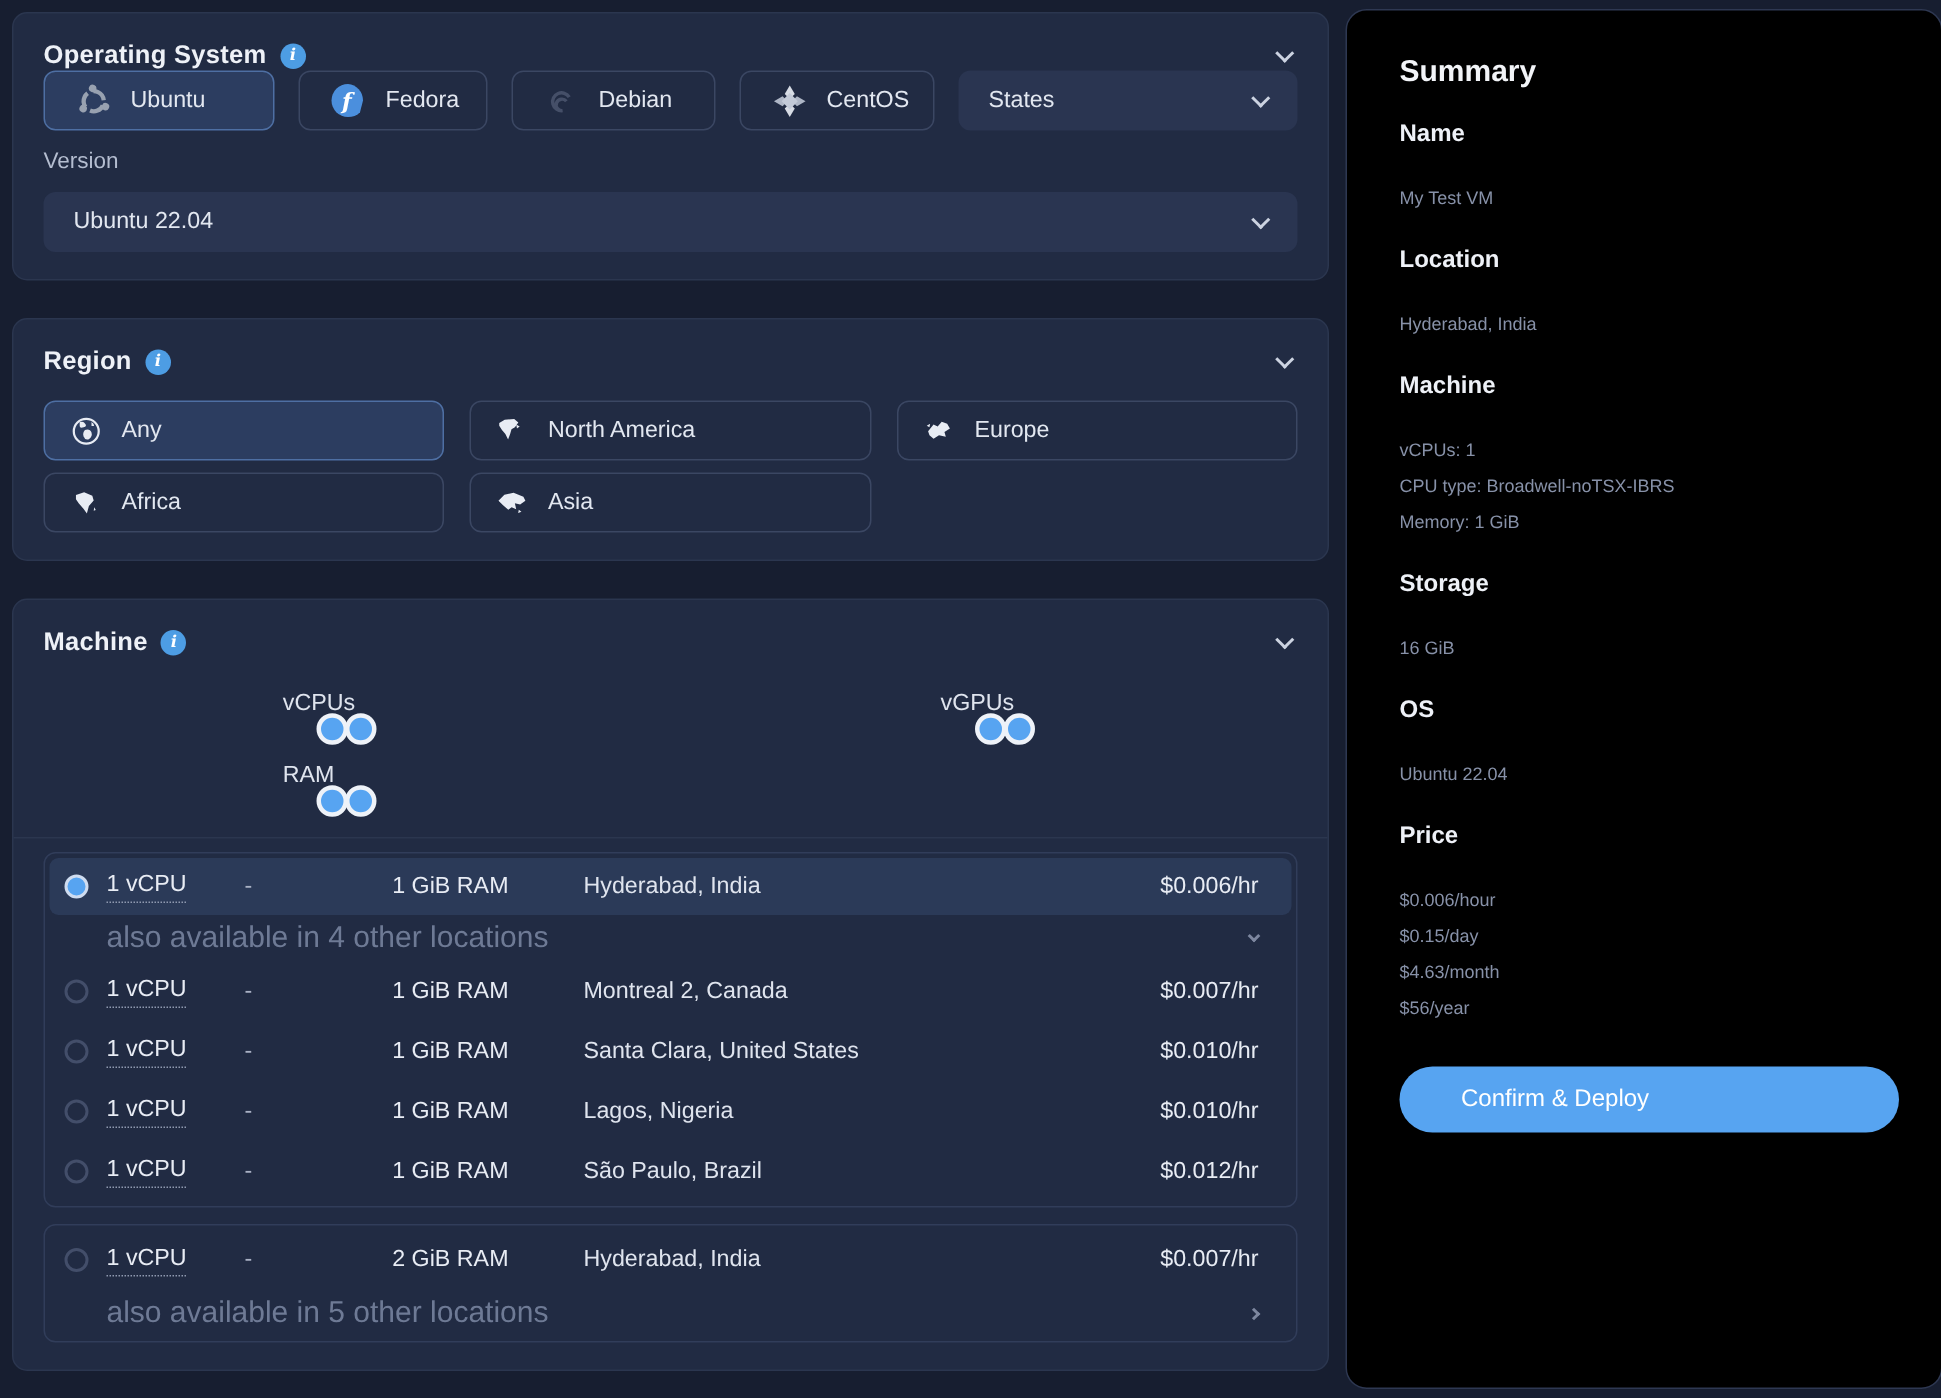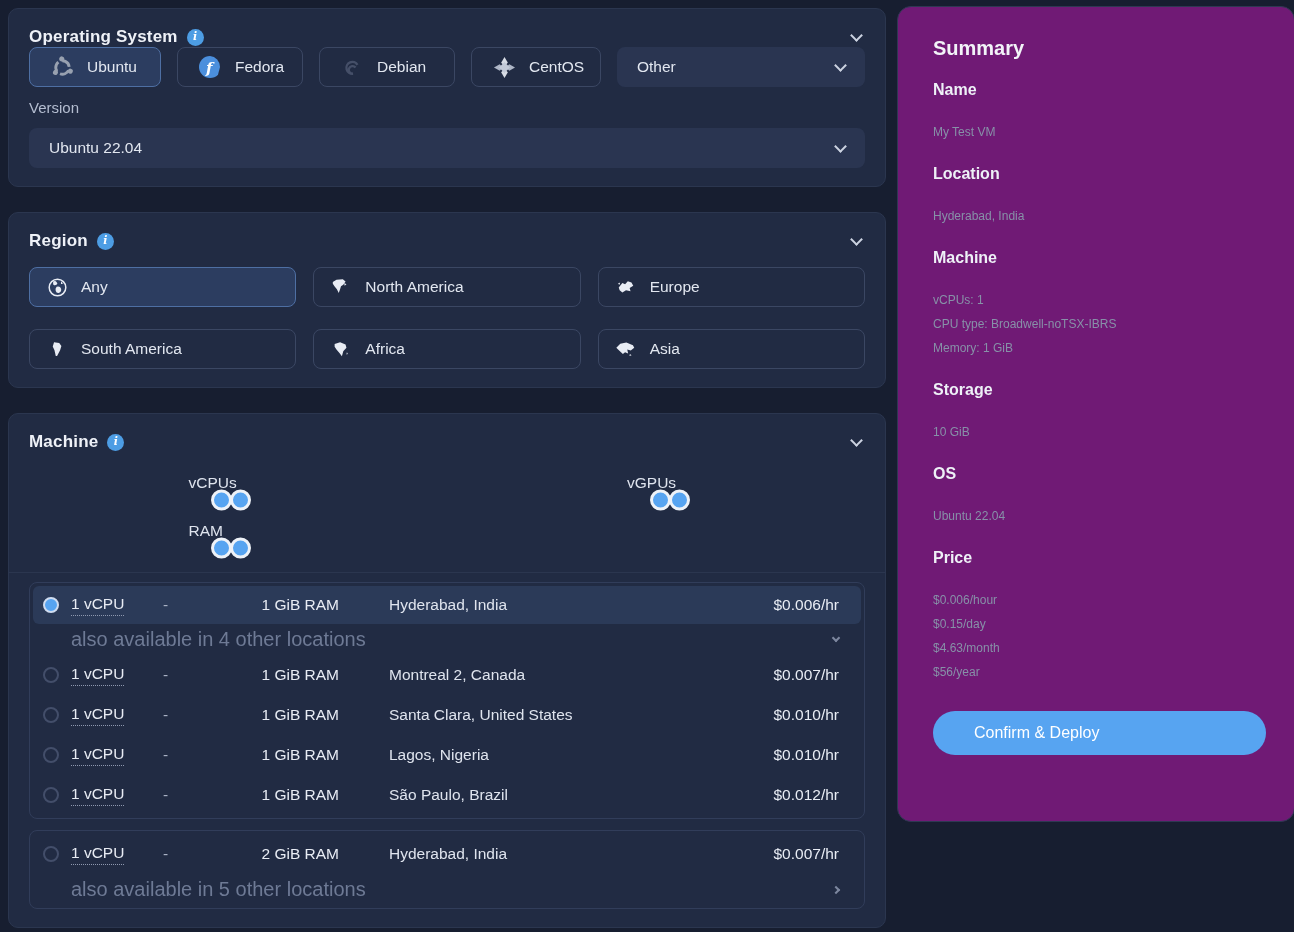--- a/index.html
+++ b/index.html
@@ -52,21 +52,21 @@
 
   .select {
     background:#2a3551; border-radius:8px; height:40px;
     display:flex; align-items:center; padding:0 20px;
     color:#e2e7f0; cursor:pointer;
   }
   .select .chev { margin-left:auto; }
   .select.grow { flex:1; }
 
   
-  .region-grid { display:grid; grid-template-columns:repeat(3,1fr); gap:22px 17px; margin-top:16px; }
+  .region-grid { display:grid; grid-template-columns:repeat(3,1fr); gap:8px 17px; margin-top:16px; }
   .region-btn { padding:0 16px; }
   .region-btn .icn { width:22px; height:20px; }
 
   
   .slider-grid { display:grid; grid-template-columns:404px 1fr; column-gap:41px; row-gap:14px; margin-top:22px; }
   .slider-row { display:flex; align-items:center; height:34px;flex-direction:column; }
   .slider-row .s-label { width:85px; color:#dfe4ee; }
   .slider { position:relative; flex:1; height:8px; background:#57a4f1; border-radius:4px; }
   .handle {
     position:absolute; top:50%; width:21px; height:21px; border-radius:50%;
@@ -93,22 +93,22 @@
   .loc { padding-left:0; color:#dfe4ee; }
   .price { justify-self:end; }
   .more-row {
     display:flex; align-items:center; height:31px; padding:0 22px 0 38px;
     color:#6e7a95; font-size:20px; cursor:pointer;
   }
   .more-row .chev { margin-left:auto; }
 
   
   .summary {
-    position:absolute; left:897px; top:6px; width:398px; height:816px;
-    background:#701a75; border:1px solid #2e3852; border-radius:14px;
+    position:absolute; left:897px; top:6px; width:398px; height:920px;
+    background:#000000; border:1px solid #2e3852; border-radius:14px;
     padding:26px 28px 14px 35px;
   }
   .sum-title { font-size:20px; font-weight:700; margin-top:4px; color:#f2f4f8; }
   .sum-label { font-size:16px; font-weight:700; margin-top:21px; color:#eef1f7; }
   .sum-value { font-size:12px; color:#8791a8; line-height:24px; margin-top:21px; }
   .sum-value.cont { margin-top:0; }
   .deploy-btn {
     margin-top:27px; width:333px; height:44px; border:none; border-radius:22px;
     background:#57a4f1; color:#fff; font-family:inherit; font-size:16px;
     text-align:left; padding-left:41px; cursor:pointer; display:block;
@@ -119,21 +119,21 @@
 
 <div class="config-col">
 
   <section class="card">
     <div class="sec-head">
       <span class="sec-title">Operating System</span>
       <span class="info-icon">i</span>
       <span class="chev down"></span>
     </div>
     <div class="distro-row">
-      <button class="pill-btn selected" style="width:132px">
+      <button class="pill-btn selected" style="width:154px">
         <span class="icn">
           <svg viewBox="0 0 24 24" width="23" height="23">
             <circle cx="12" cy="12" r="7" fill="none" stroke="#98a1b0" stroke-width="3" stroke-dasharray="10.5 4.2" transform="rotate(25 12 12)"></circle>
             <circle cx="21" cy="12" r="2.6" fill="#98a1b0" transform="rotate(25 12 12)"></circle>
             <circle cx="7.5" cy="19.8" r="2.6" fill="#98a1b0" transform="rotate(25 12 12)"></circle>
             <circle cx="7.5" cy="4.2" r="2.6" fill="#98a1b0" transform="rotate(25 12 12)"></circle>
           </svg>
         </span>
         <span>Ubuntu</span>
       </button>
@@ -162,21 +162,21 @@
               <path d="M23 12 L17 15.5 L13.5 12 L17 8.5 Z" fill="#aeb6c6"></path>
               <path d="M12 23 L8.5 17 L12 13.5 L15.5 17 Z" fill="#d7dce5"></path>
               <path d="M1 12 L7 8.5 L10.5 12 L7 15.5 Z" fill="#aeb6c6"></path>
               <rect x="8" y="8" width="8" height="8" fill="#c3cad8" transform="rotate(45 12 12)"></rect>
             </g>
           </svg>
         </span>
         <span>CentOS</span>
       </button>
       <div class="select grow">
-        <span>Other</span>
+        <span>States</span>
         <span class="chev down"></span>
       </div>
     </div>
     <div class="field-label" style="margin-top:12px">Version</div>
     <div class="select">
       <span>Ubuntu 22.04</span>
       <span class="chev down"></span>
     </div>
   </section>
 
@@ -208,28 +208,20 @@
         <span>North America</span>
       </button>
       <button class="pill-btn region-btn">
         <span class="icn">
           <svg viewBox="0 0 22 20" width="20" height="19">
             <path d="M3,10 L7,5 L10,6.5 L13,3 L17,4.5 L19,8 L15,10.5 L16,14 L11,13 L7,15.5 L4,13 Z" fill="#e8ecf4"></path>
             <path d="M2,6 L4.5,4.5 L4,7 Z" fill="#e8ecf4"></path>
           </svg>
         </span>
         <span>Europe</span>
-      </button>
-      <button class="pill-btn region-btn">
-        <span class="icn">
-          <svg viewBox="0 0 22 20" width="19" height="19">
-            <path d="M7,1.5 L13,2.5 L15.5,6 L14,11 L10.5,17.5 L9,17.5 L7.5,11 L5.5,6.5 Z" fill="#e8ecf4"></path>
-          </svg>
-        </span>
-        <span>South America</span>
       </button>
       <button class="pill-btn region-btn">
         <span class="icn">
           <svg viewBox="0 0 22 20" width="20" height="19">
             <path d="M4,4 L10,2 L16,4.5 L17,8 L13.5,12 L12,17.5 L9.5,14 L6,10 L4,7 Z" fill="#e8ecf4"></path>
             <path d="M17.5,13 L18.5,15 L17,15.5 Z" fill="#e8ecf4"></path>
           </svg>
         </span>
         <span>Africa</span>
       </button>
@@ -357,21 +349,21 @@
 
   <div class="sum-label">Location</div>
   <div class="sum-value">Hyderabad, India</div>
 
   <div class="sum-label">Machine</div>
   <div class="sum-value">vCPUs: 1</div>
   <div class="sum-value cont">CPU type: Broadwell-noTSX-IBRS</div>
   <div class="sum-value cont">Memory: 1 GiB</div>
 
   <div class="sum-label">Storage</div>
-  <div class="sum-value">10 GiB</div>
+  <div class="sum-value">16 GiB</div>
 
   <div class="sum-label">OS</div>
   <div class="sum-value">Ubuntu 22.04</div>
 
   <div class="sum-label">Price</div>
   <div class="sum-value">$0.006/hour</div>
   <div class="sum-value cont">$0.15/day</div>
   <div class="sum-value cont">$4.63/month</div>
   <div class="sum-value cont">$56/year</div>
 

